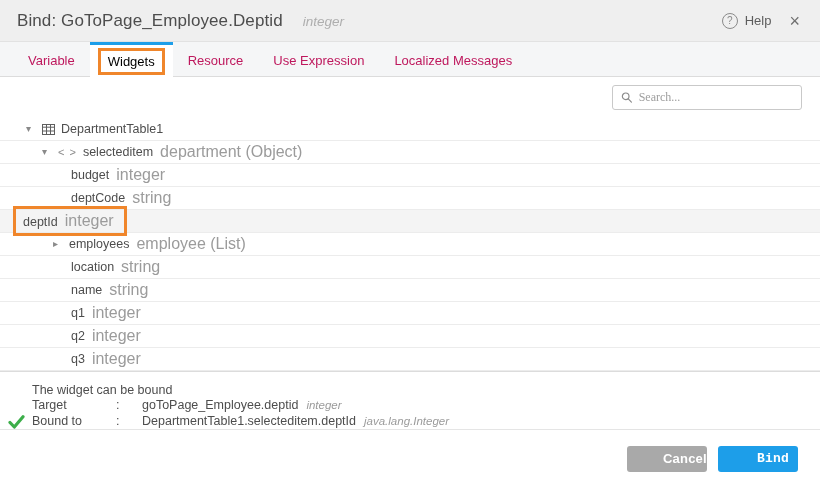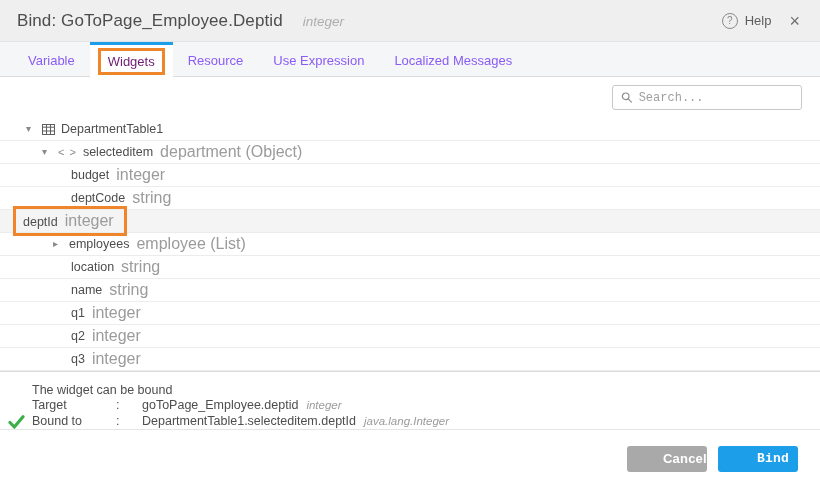--- a/index.html
+++ b/index.html
@@ -21,33 +21,33 @@
   .title-type{font-size:13.5px;color:#aeaeae;font-style:italic;}
   .titlebar-right{display:flex;align-items:center;gap:16px;}
   .help{display:flex;align-items:center;gap:7px;font-size:13px;color:#5d5d5d;cursor:pointer;}
   .help-icon{width:16px;height:16px;border:1.2px solid #8a8a8a;border-radius:50%;
     display:flex;align-items:center;justify-content:center;font-size:10px;color:#8a8a8a;line-height:1;}
   .close{font-size:18px;color:#707070;cursor:pointer;line-height:1;padding:2px 2px;}
 
   
   .tabs{height:35px;background:#f5f6f7;border-bottom:1px solid #dcdcdc;
     display:flex;align-items:stretch;padding-left:13px;}
-  .tab{display:flex;align-items:center;padding:0 15px;font-size:13px;color:#8b5cf6;
+  .tab{display:flex;align-items:center;padding:0 15px;font-size:13px;color:#be185d;
     cursor:pointer;border-top:3px solid transparent;position:relative;}
   .tab.active{background:#fff;border-top:3px solid var(--accent-blue,#1d9ee9);
-    color:#701a75;margin-bottom:-1px;z-index:2;}
+    color:#000000;margin-bottom:-1px;z-index:2;}
   .ann-tab{border:3px solid var(--annotation-orange,#f0862b);padding:3px 7px;margin:0 -7px;}
 
   
   .search-row{height:41px;display:flex;justify-content:flex-end;align-items:center;
     padding-right:18px;background:#fff;}
   .search-box{width:190px;height:25px;border:1px solid #c9c9c9;border-radius:3px;
     display:flex;align-items:center;padding:0 8px;gap:6px;background:#fff;}
   .search-box input{border:none;outline:none;font-size:12px;color:#6d28d9;width:100%;
-    font-family:Liberation Mono, monospace;background:transparent;padding:0;}
+    font-family:Liberation Serif, serif;background:transparent;padding:0;}
   .search-box input::placeholder{color:#9e9e9e;}
 
   
   .tree{background:#fff;}
   .trow{height:23px;display:flex;align-items:center;border-bottom:1px solid #ececec;
     font-size:12.5px;color:#4d4d4d;cursor:pointer;position:relative;}
   .trow.selected{background:#f4f4f4;padding-left:20px;}
   .caret{color:#8a8a8a;font-size:10px;width:16px;flex:0 0 16px;line-height:1;}
   .nname{white-space:nowrap;}
   .ntype{color:#9b9b9b;font-size:16px;margin-left:7px;white-space:nowrap;}

